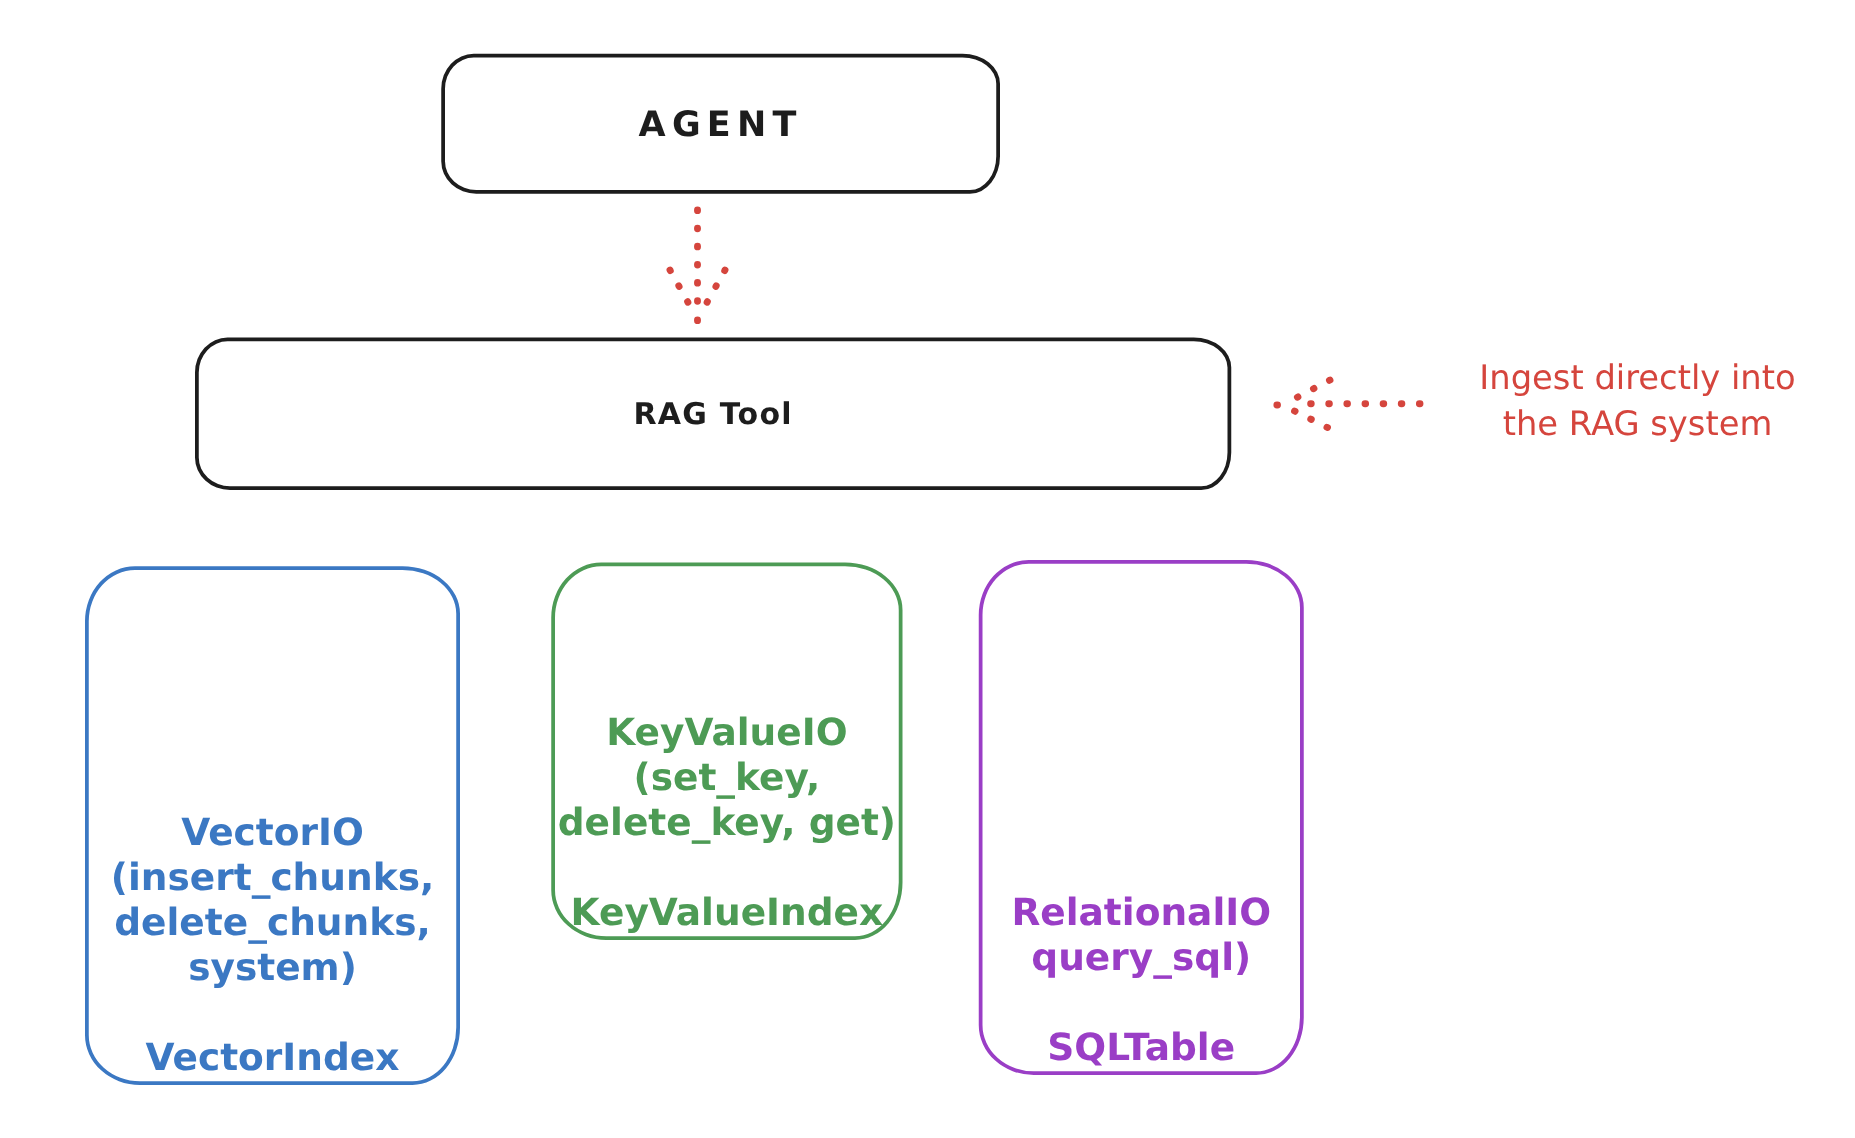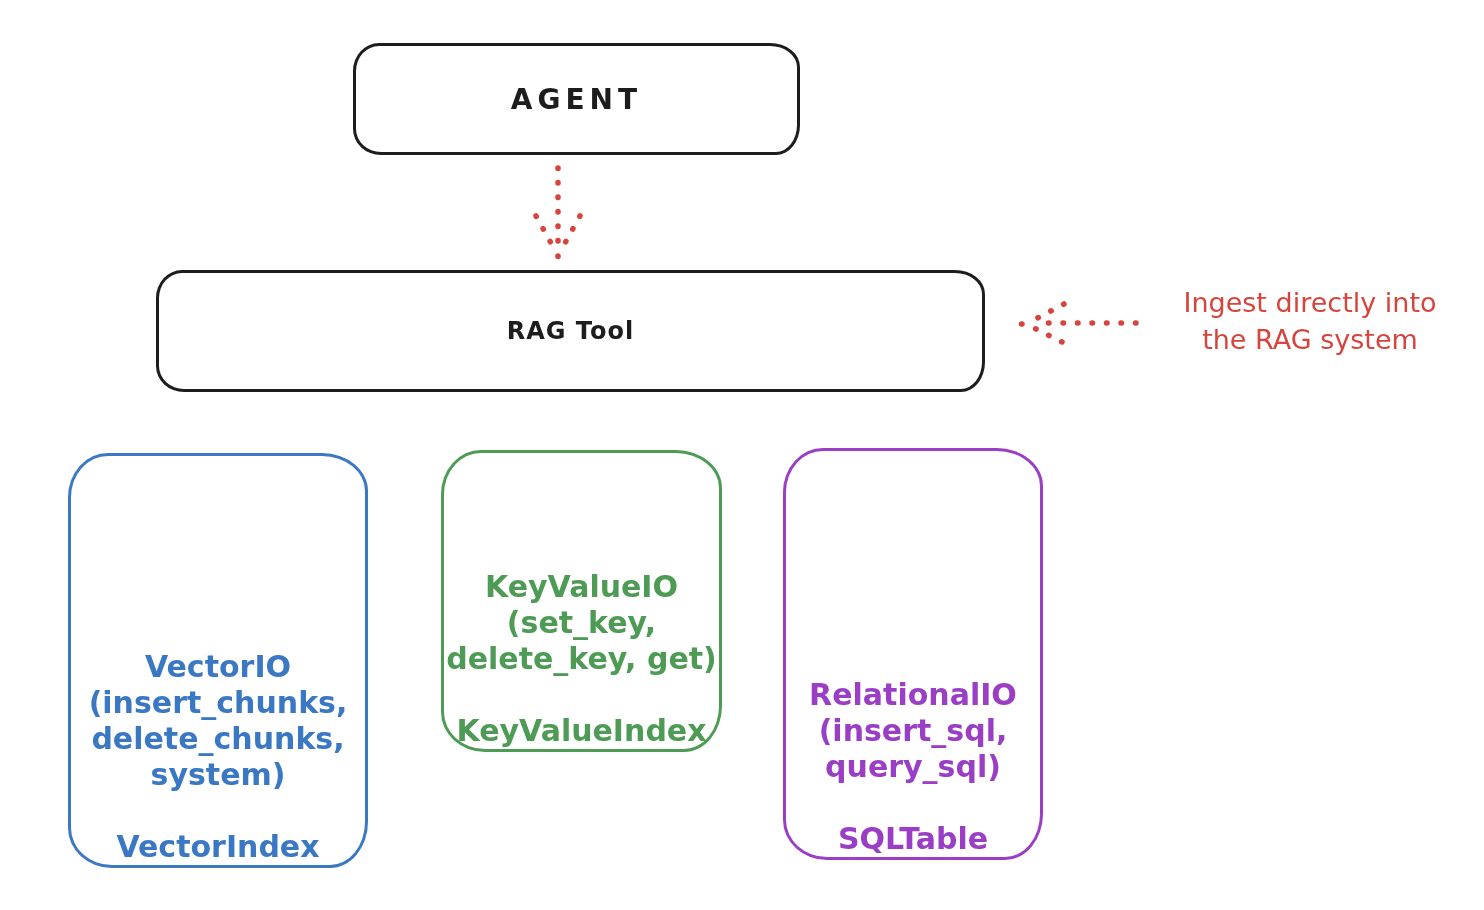--- a/index.html
+++ b/index.html
@@ -121,18 +121,17 @@
 
   <div class="box store-box keyvalue-box">
     <div>KeyValueIO</div>
     <div>(set_key,</div>
     <div>delete_key, get)</div>
     <div class="index-label">KeyValueIndex</div>
   </div>
 
   <div class="box store-box relational-box">
     <div>RelationalIO</div>
-    <div>(insert_sql,</div>
     <div>query_sql)</div>
     <div class="index-label">SQLTable</div>
   </div>
 
 </div>
 
 </body></html>

